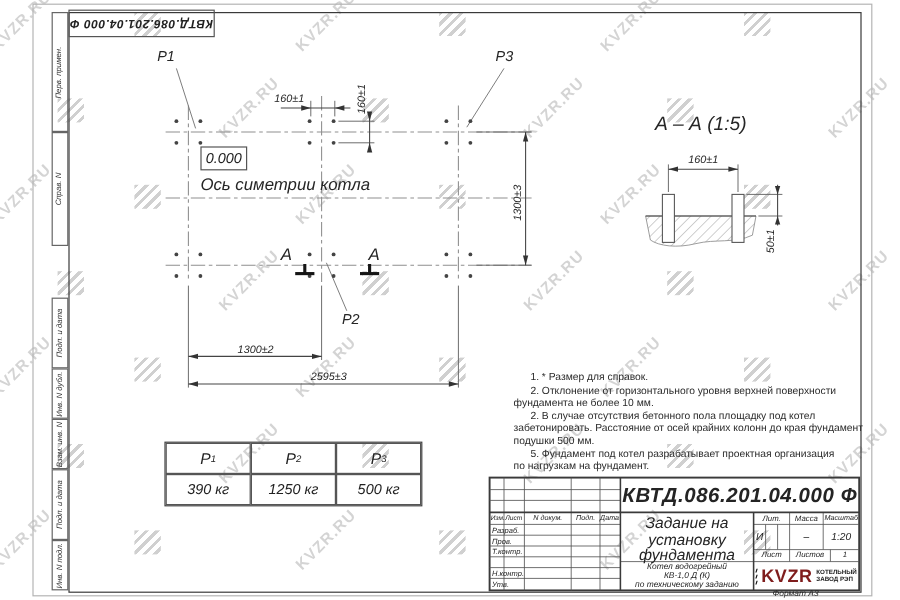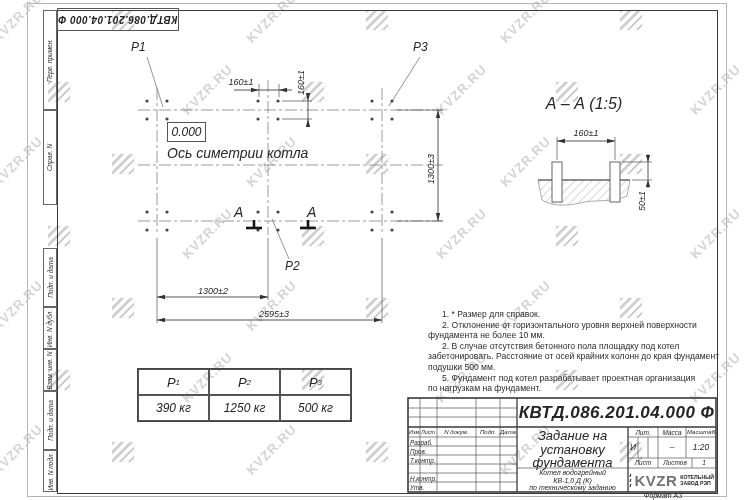--- a/index.html
+++ b/index.html
@@ -39,21 +39,21 @@
   .ptable div{border:0.5px solid #555;display:flex;align-items:center;justify-content:center;
               font-style:italic;color:#222;}
   .ptable .th{font-size:13px;}
   .ptable .th sub{font-size:8px;}
   .ptable .tv{font-size:12px;}
   .tb-cell{position:absolute;z-index:3;font-style:italic;color:#242424;white-space:nowrap;}
   .logo{position:absolute;left:630px;top:469px;width:84px;height:22px;z-index:3;
         display:flex;align-items:center;gap:3px;}
   .logo .bars{width:11px;height:13px;display:flex;flex-direction:column;justify-content:space-between;}
   .logo .bars i{display:block;height:2.6px;background:#111;transform:skewX(-18deg);}
-  .logo .kv{font-weight:bold;font-size:15px;color:#737373;letter-spacing:.5px;font-style:normal;}
+  .logo .kv{font-weight:bold;font-size:15px;color:#7f1d1d;letter-spacing:.5px;font-style:normal;}
   .logo .sub{font-size:5.2px;font-weight:bold;color:#222;line-height:6px;font-style:normal;}
 </style>
 </head>
 <body>
 
 <div class="page">
 
   <div class="wm-layer">
       <span class="wm-text" style="left: -15px; top: 10px;">KVZR.RU</span>
       <div class="wm-icon" style="left: 112px; top: 10px;"></div>

